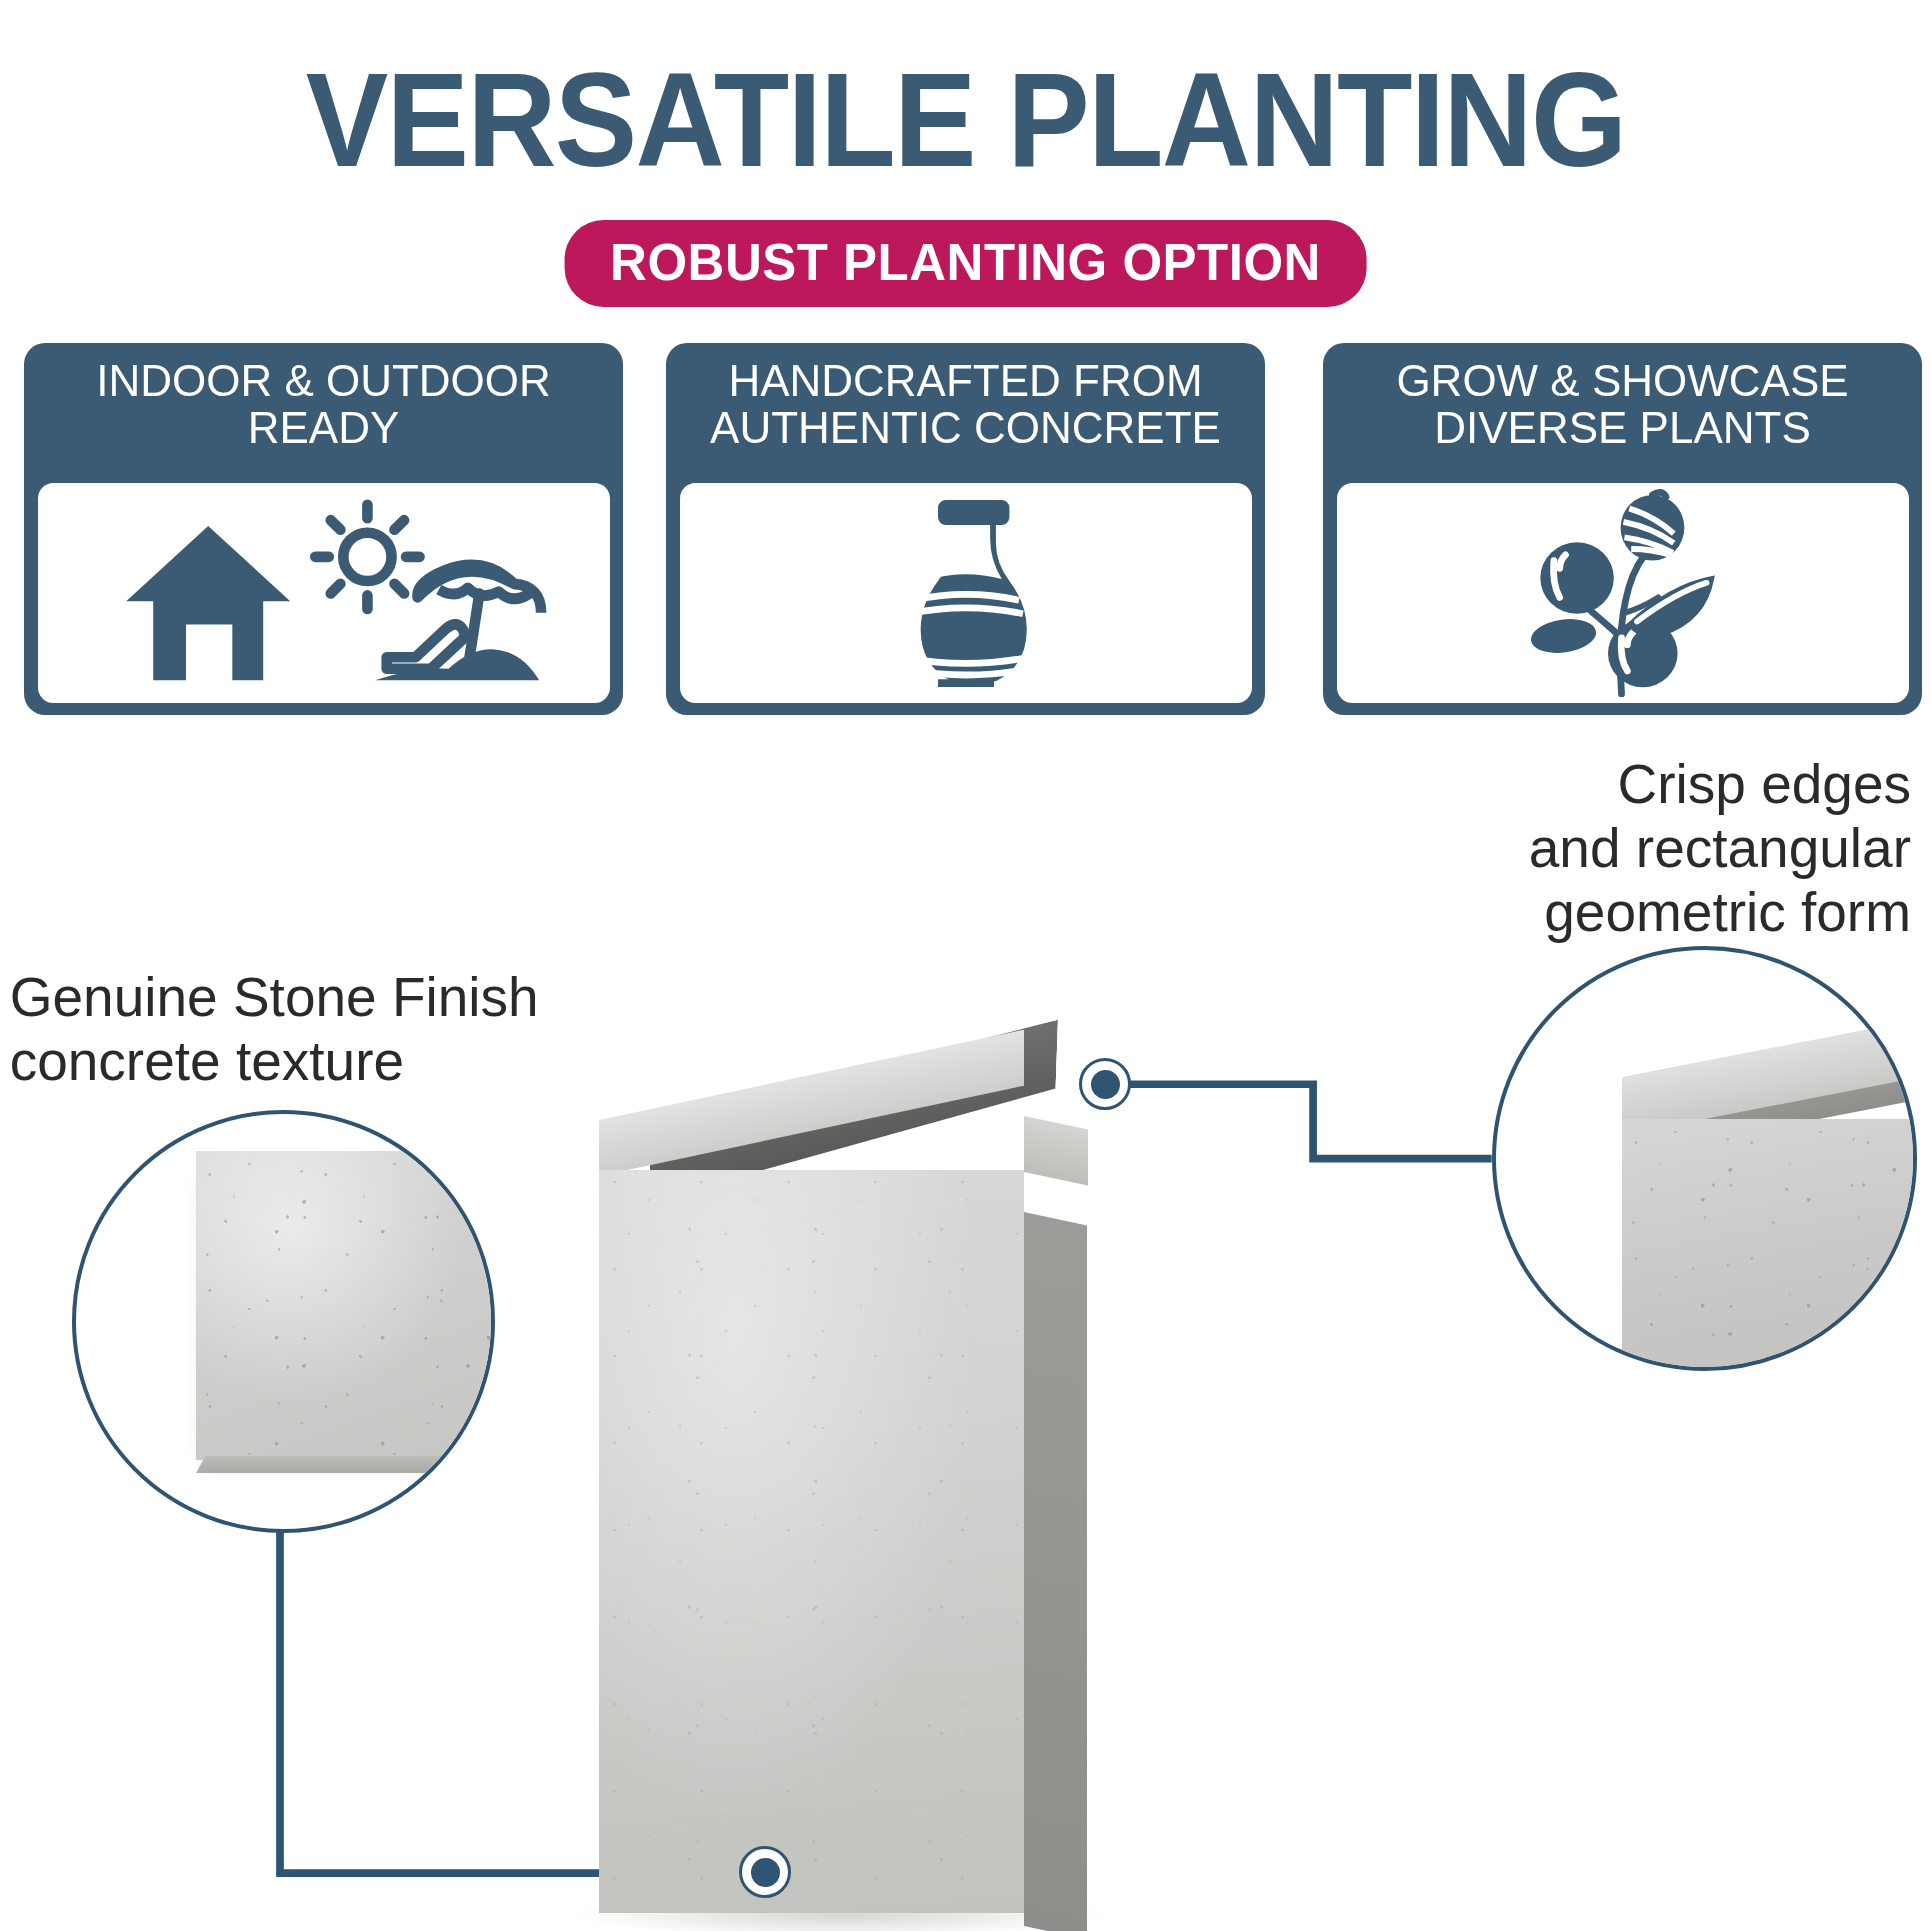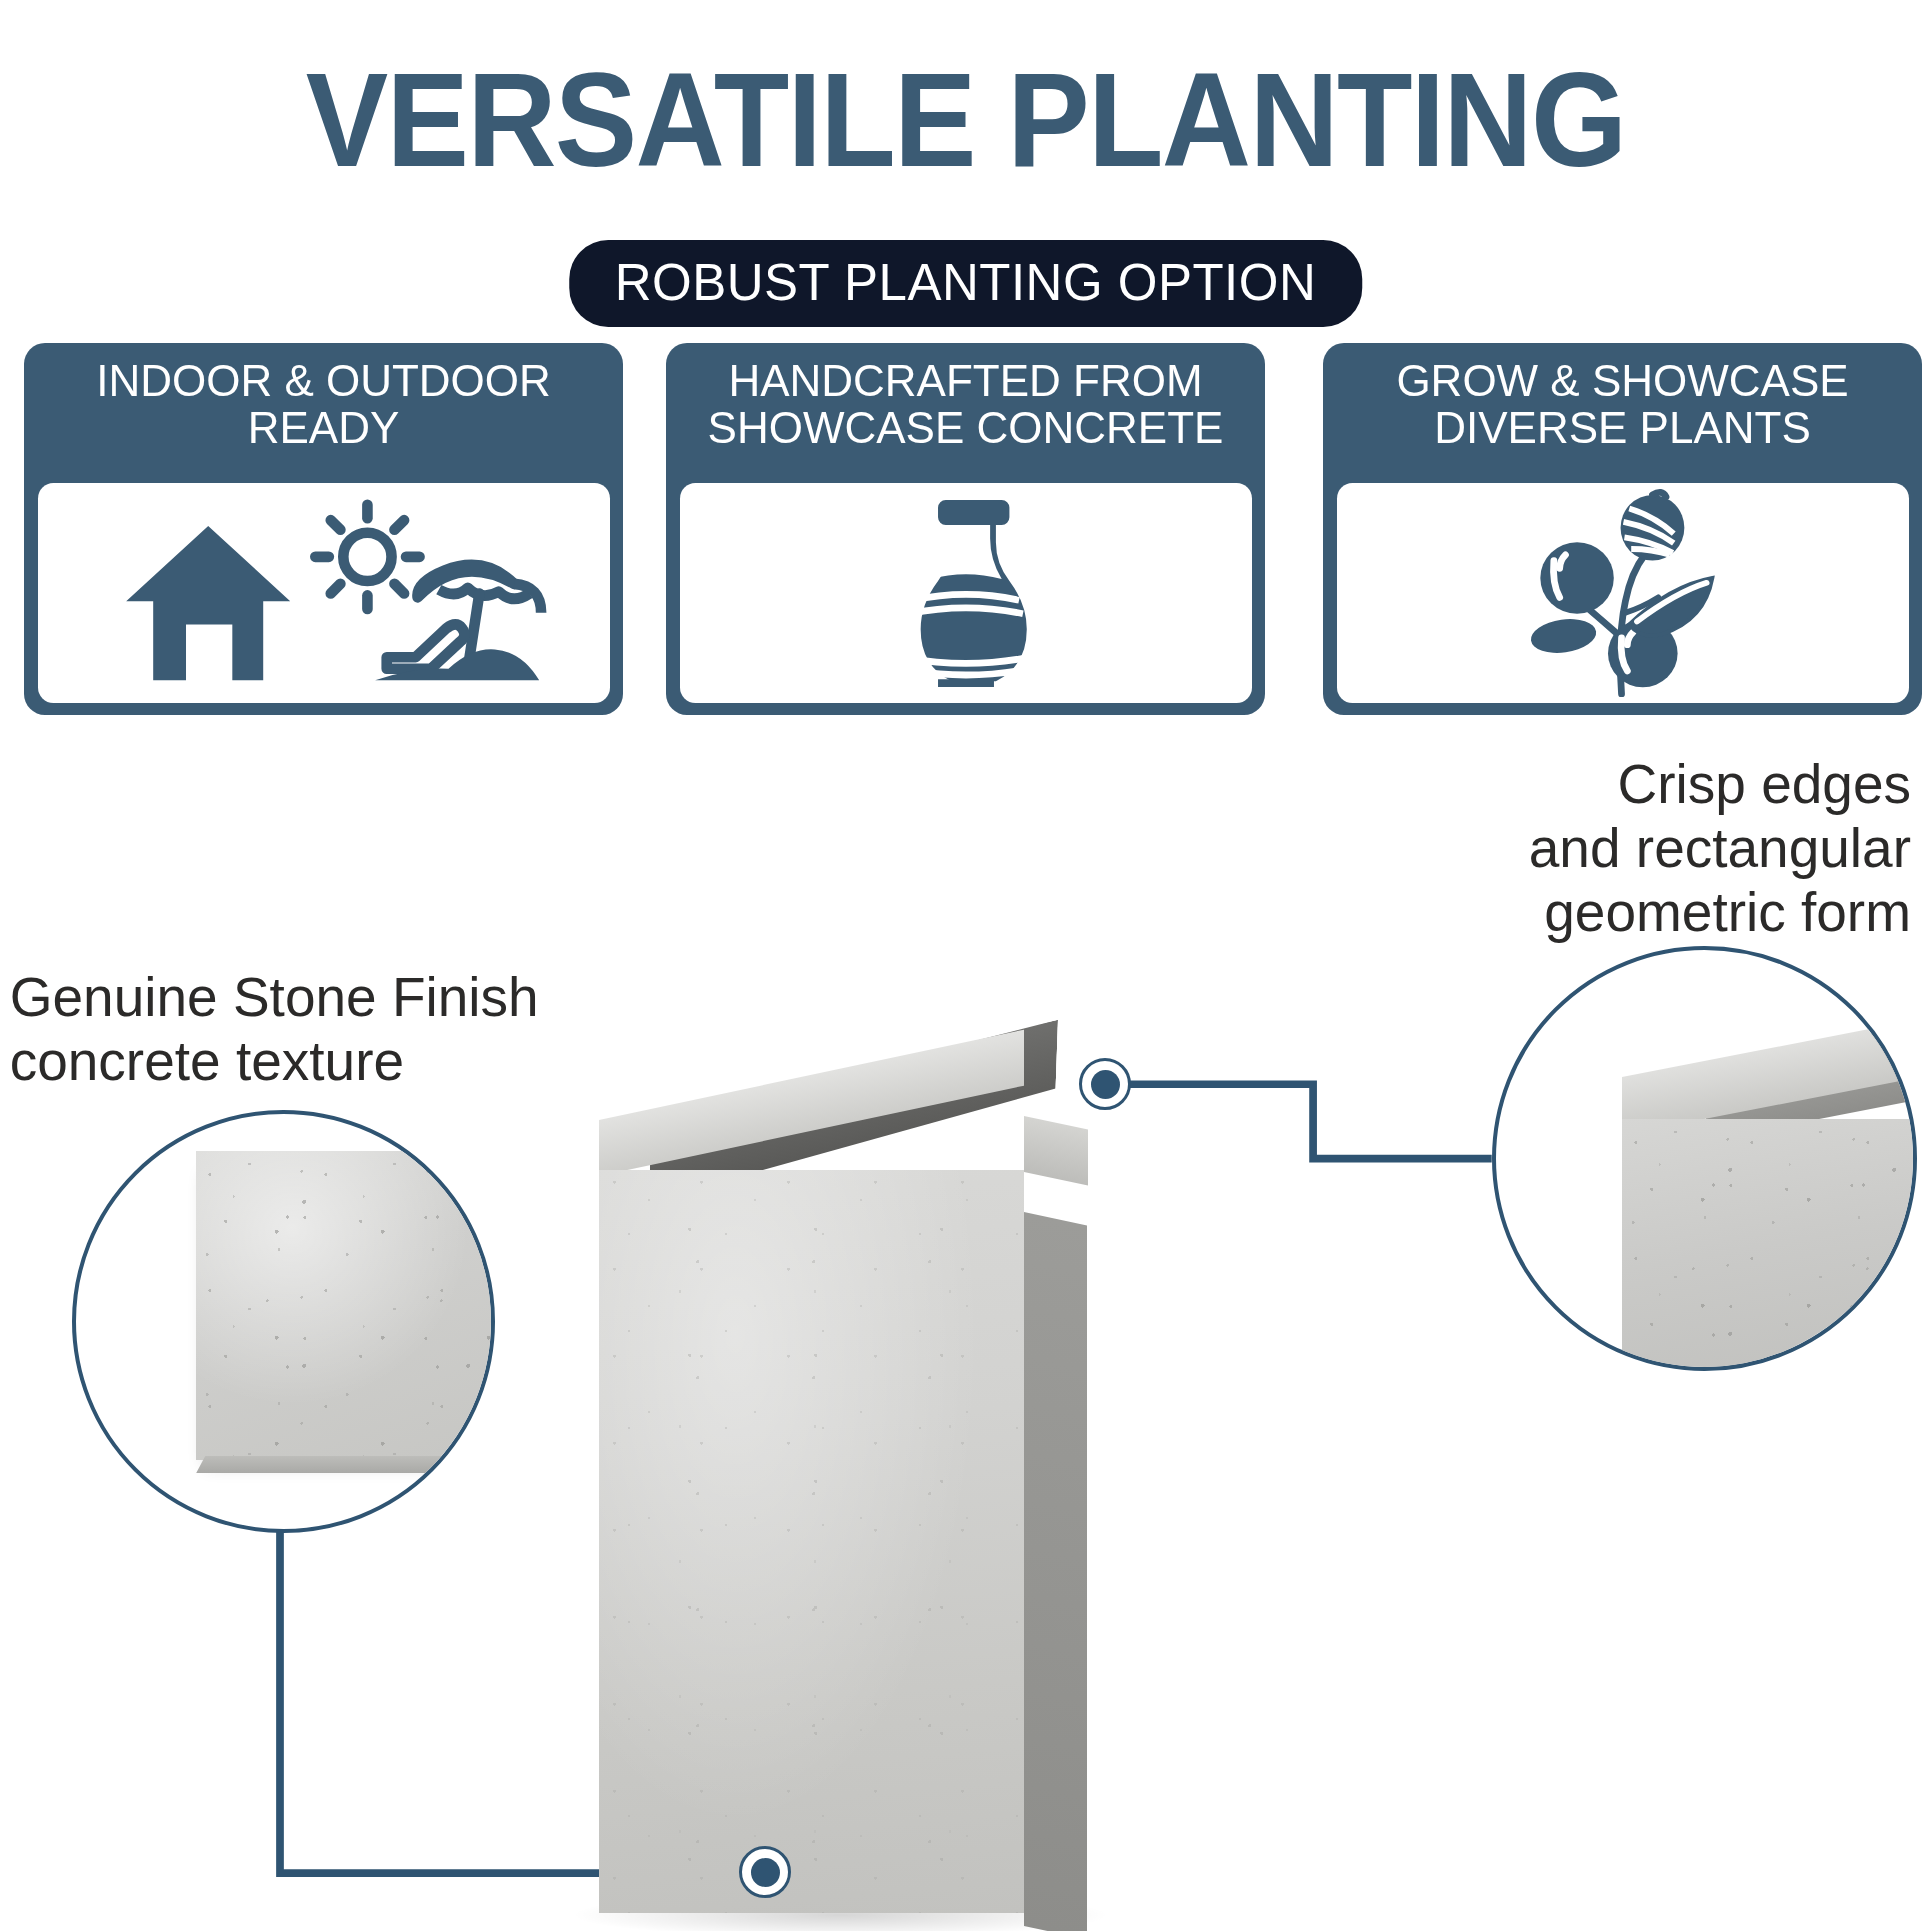--- a/index.html
+++ b/index.html
@@ -19,29 +19,28 @@
     font-size:133px;
     font-weight:700;
     letter-spacing:-1.9px;
     color:#3B5B74;
     line-height:1;
     font-stretch:condensed;
     transform:scaleX(0.93);
   }
   .badge{
     position:absolute;left:50%;top:220px;transform:translateX(-50%);
-    background:#0f172a;
+    background:#be185d;
     color:#ffffff;
     border-radius:39px;
     padding:12.6px 46px 15.4px 46px;
     font-size:51px;
-    font-weight:400;
+    font-weight:700;
     letter-spacing:0.5px;
     white-space:nowrap;
-    margin-top:20px;
   }
 
   
   .cards{position:absolute;left:24px;top:343px;width:1897px;height:326px;}
   .card{
     position:absolute;top:0;height:372px;
     background:#3B5B74;
     border-radius:21px;
     box-sizing:border-box;
   }
@@ -260,21 +259,21 @@
             <line x1="396" y1="100" x2="384" y2="178" stroke="#3B5B74" stroke-width="11" stroke-linecap="round"></line>
             <path d="M300 178 l0 -12 l30 0 l32 -30 q10 -8 16 0 q6 8 -2 14 l-28 26 l-2 2 z" fill="none" stroke="#3B5B74" stroke-width="11" stroke-linejoin="round"></path>
             <path d="M288 190 q40 -14 76 -12 q24 -22 48 -20 q28 2 46 32 z" fill="#3B5B74"></path>
           </g>
         </svg>
       </div>
     </div>
 
     <div class="card c2">
       <div class="card-title">HANDCRAFTED FROM
-SHOWCASE CONCRETE</div>
+AUTHENTIC CONCRETE</div>
       <div class="card-body">
         <svg class="icon-svg" width="164" height="198" viewBox="0 0 170 205">
           <g fill="#3B5B74">
             <path d="M48 6 h74 a8 8 0 0 1 8 8 v10 a8 8 0 0 1 -8 8 h-6 v18 q0 22 14 40 q18 24 18 50 q0 38 -32 54 h-46 q-32 -16 -32 -54 q0 -26 18 -50 q14 -18 14 -40 v-18 h-6 a8 8 0 0 1 -8 -8 v-10 a8 8 0 0 1 8 -8 z"></path>
           </g>
 
           <g stroke="#ffffff" stroke-width="7" fill="none">
             <path d="M30 110 q55 -12 110 0"></path>
             <path d="M26 124 q59 -12 118 0"></path>
             <path d="M24 170 q61 11 122 0"></path>

